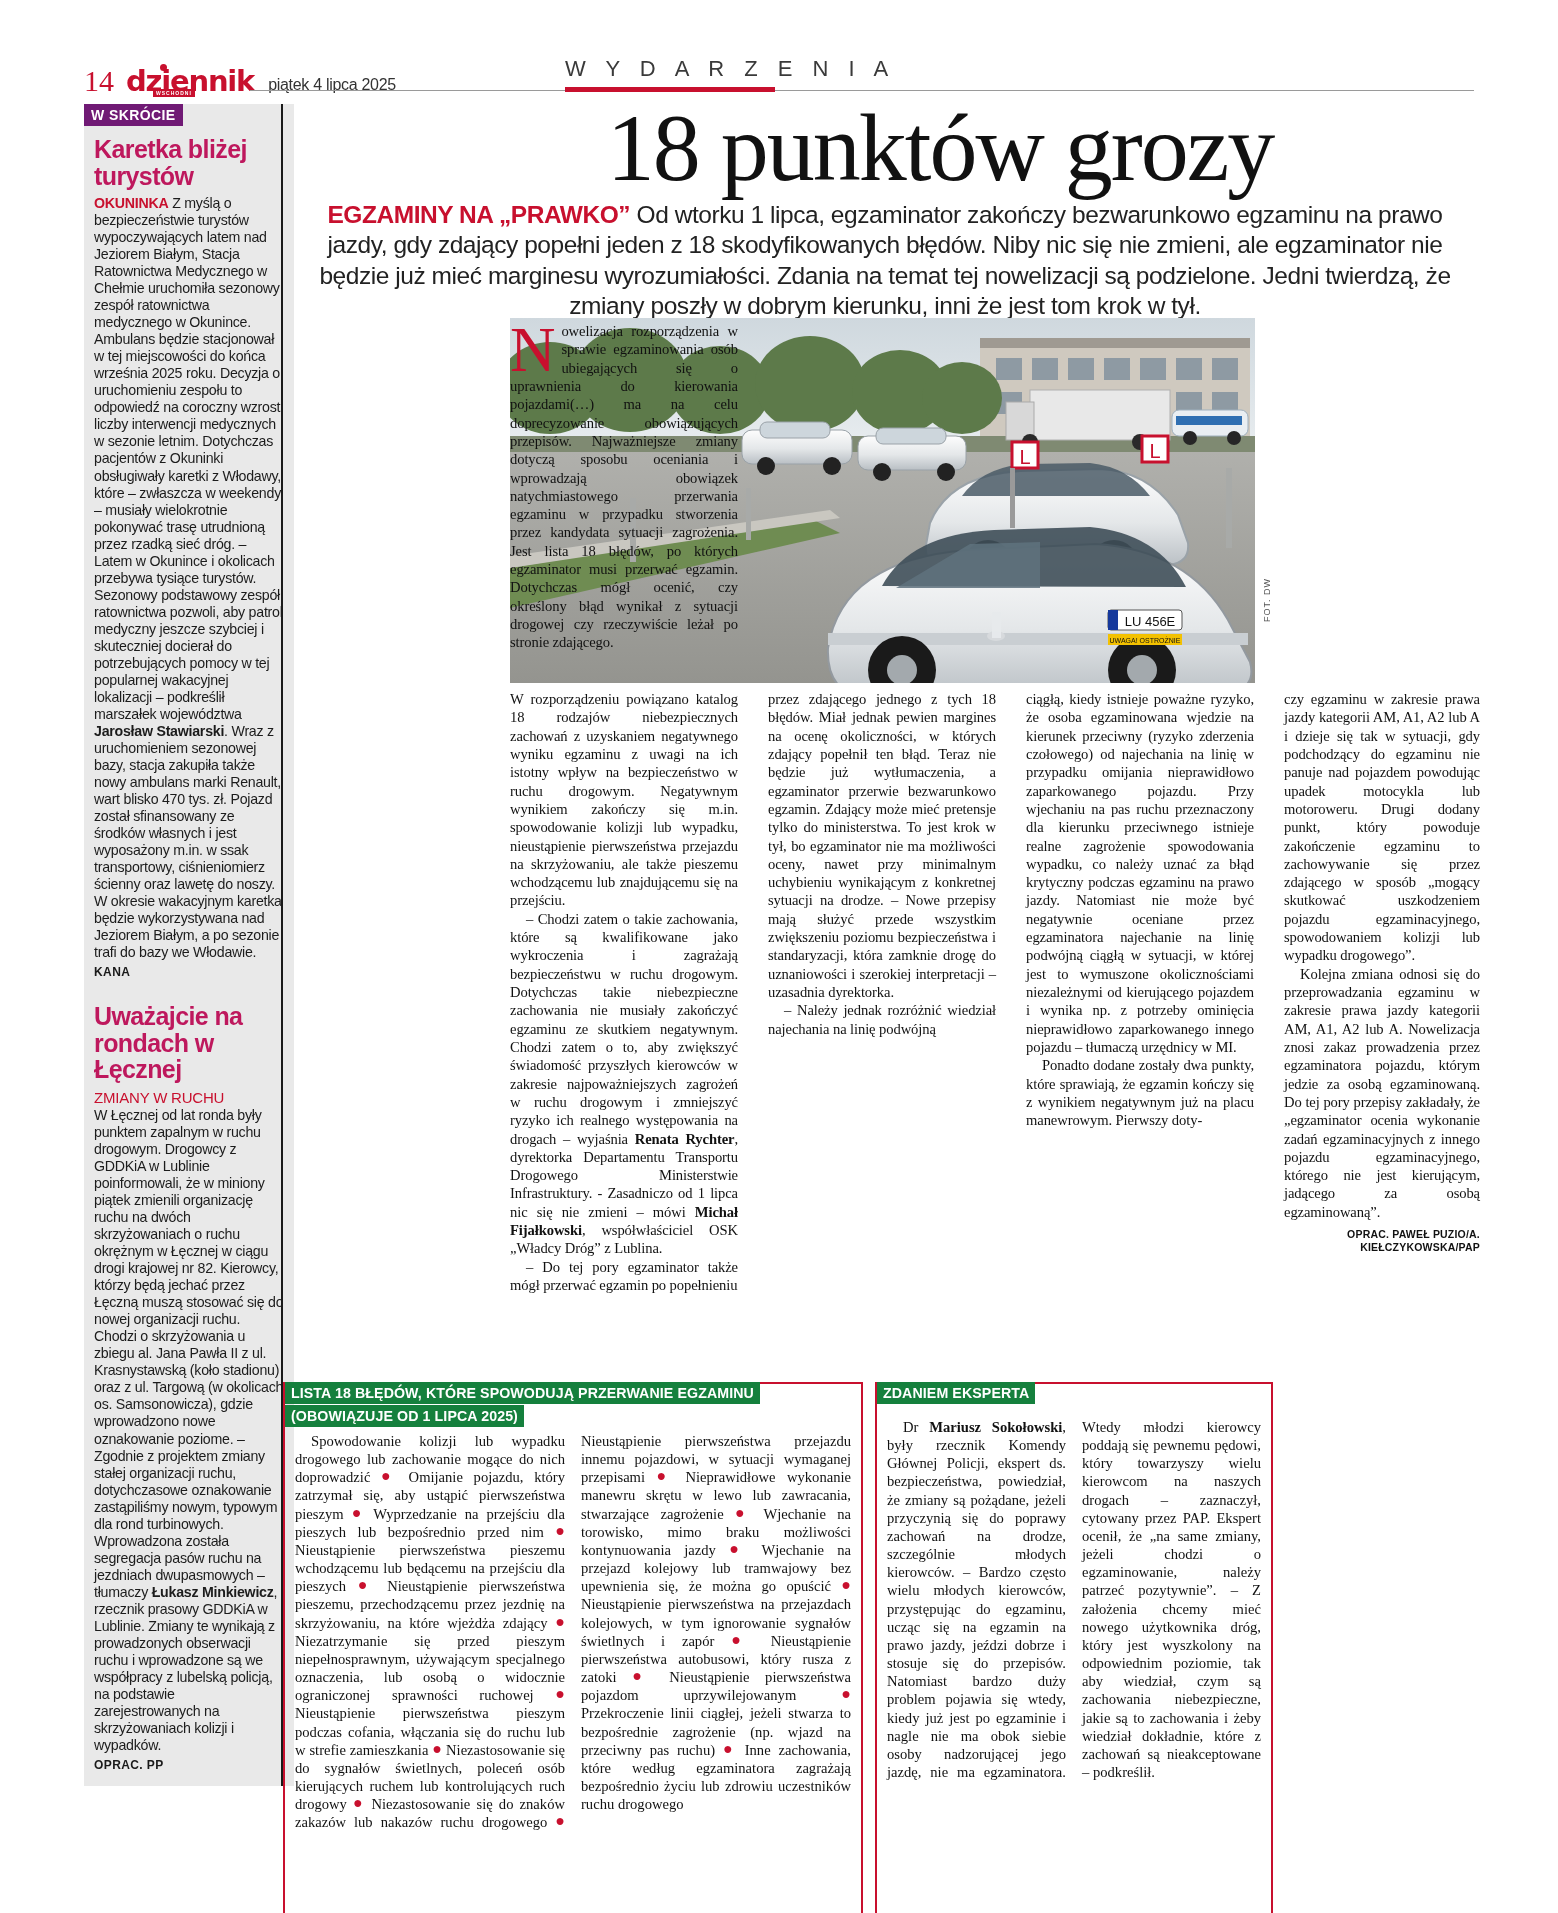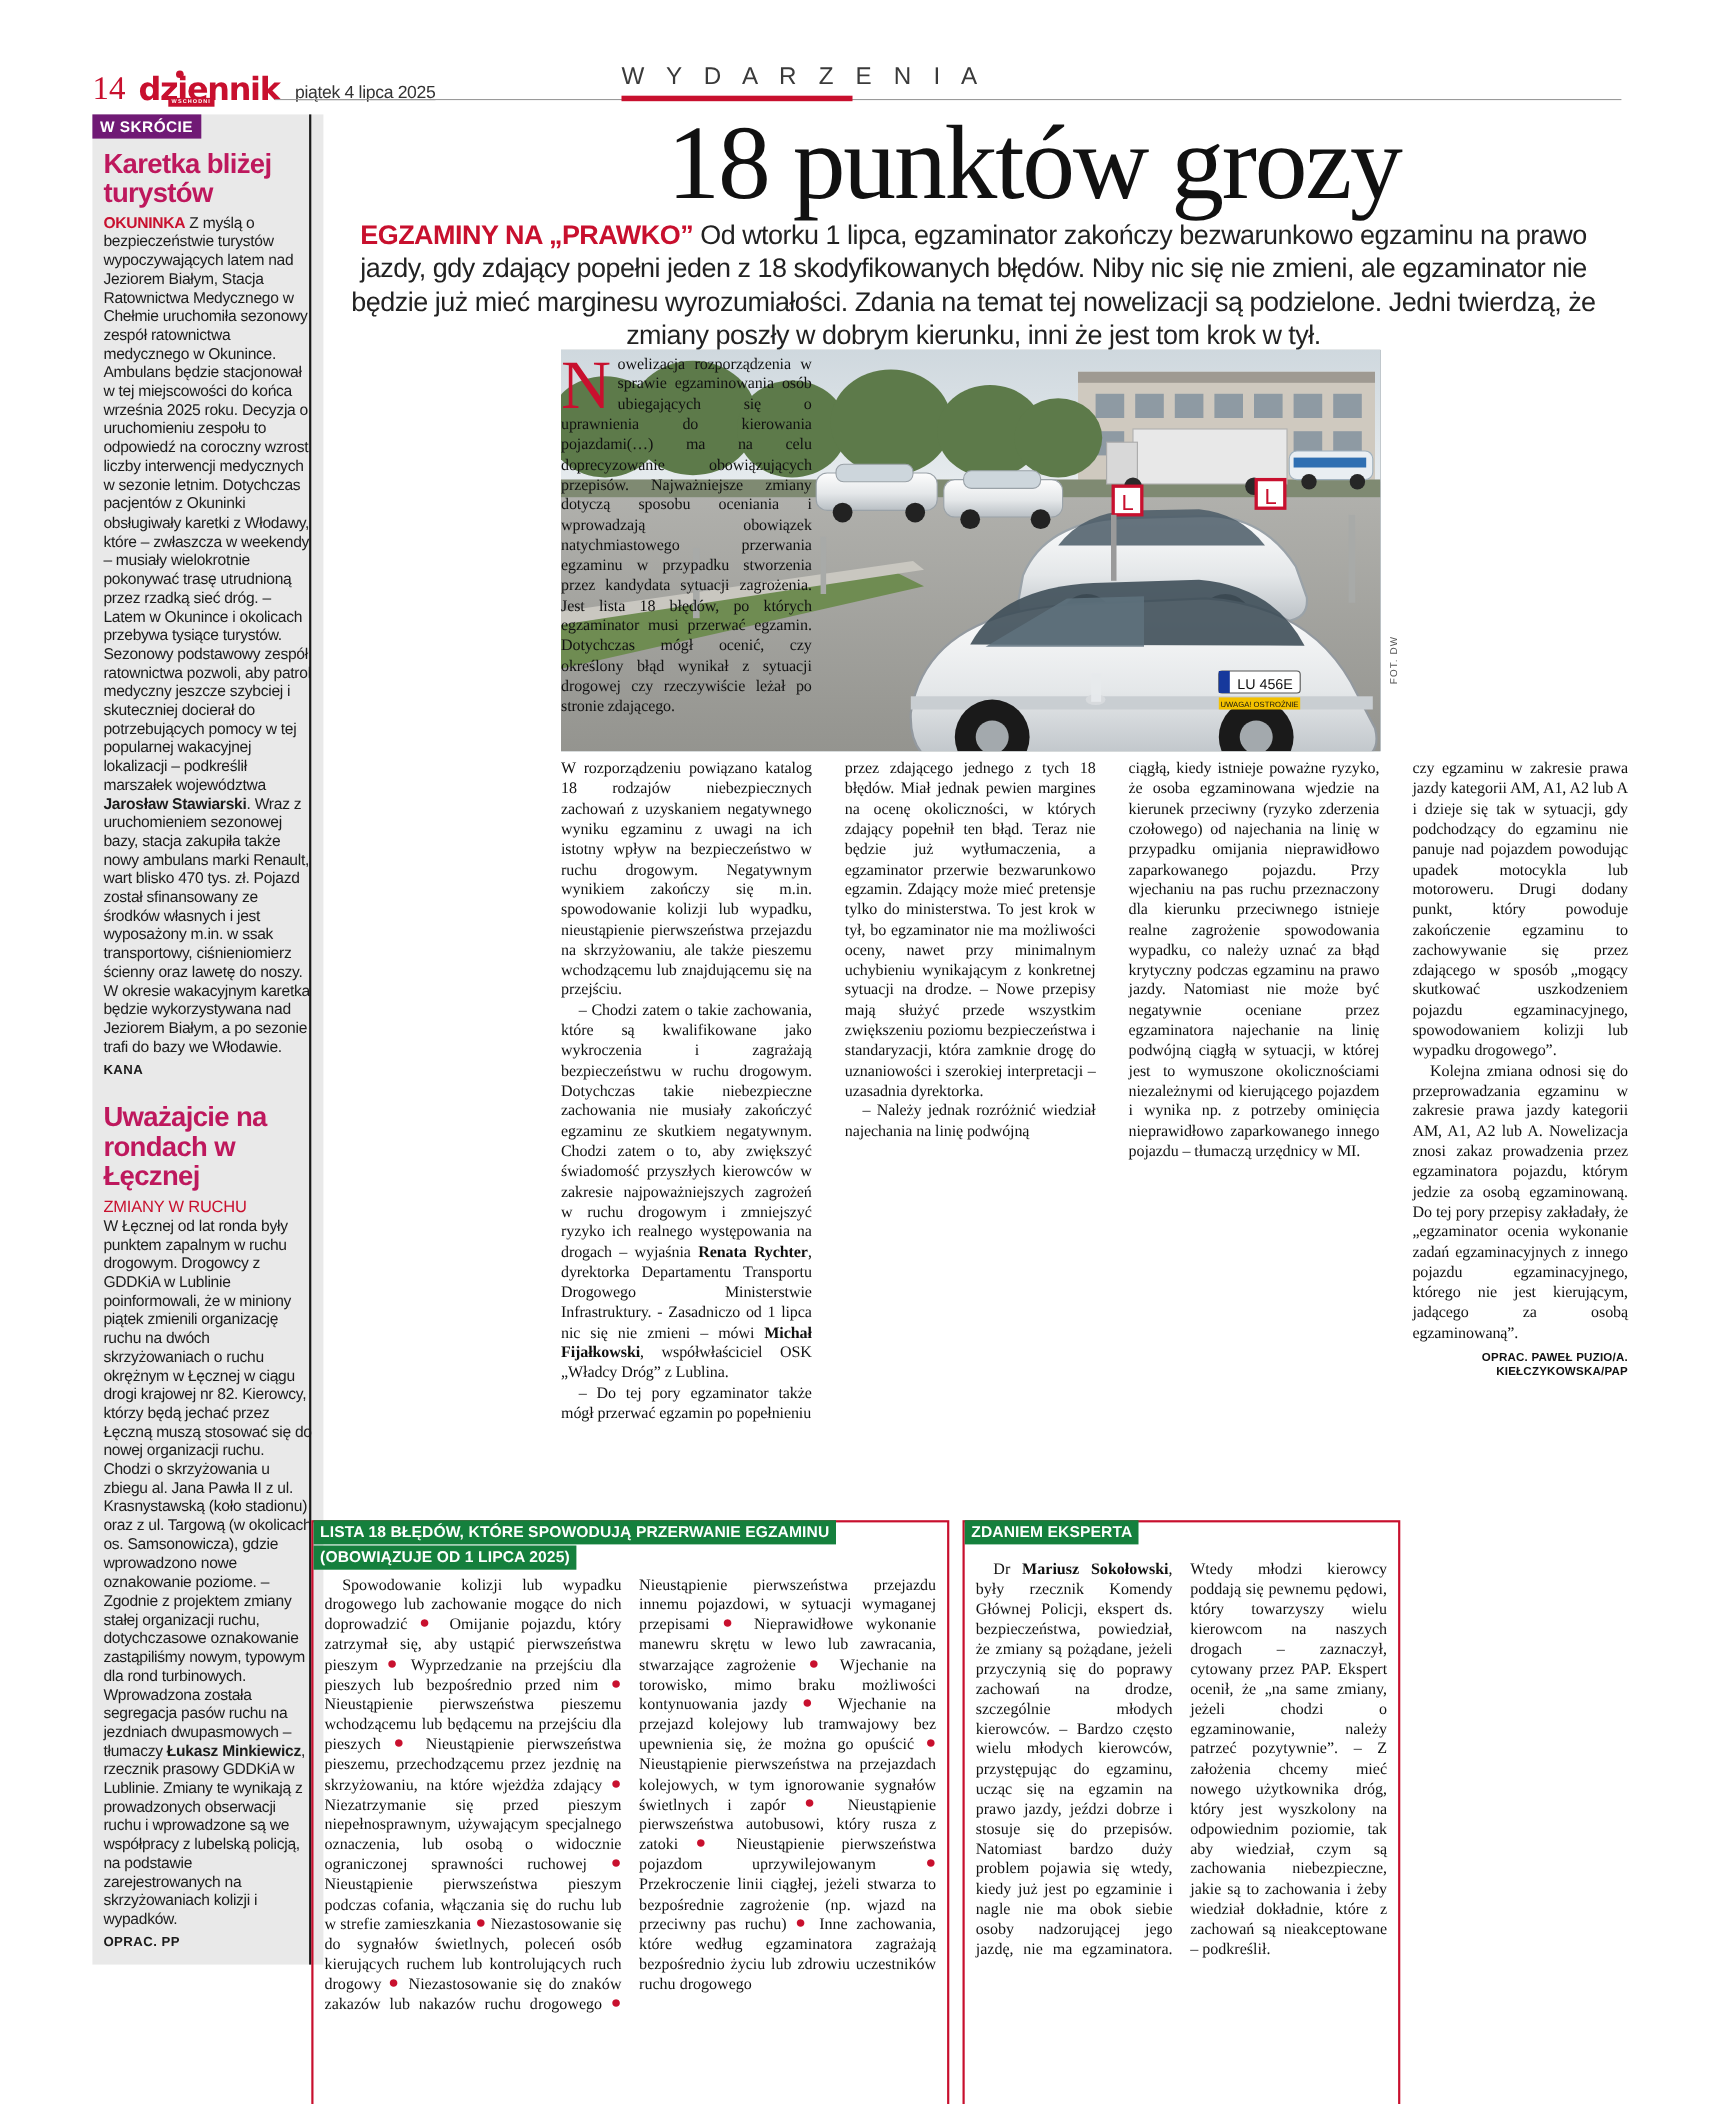--- a/index.html
+++ b/index.html
@@ -13,21 +13,21 @@
   }
   .page{position:absolute;inset:0;}
 
   
   .masthead{position:absolute;left:84px;top:56px;width:1390px;height:40px;display:flex;align-items:flex-end;}
   .folio{font-family:"Liberation Serif",serif;font-size:30px;color:#c8102e;line-height:1;margin-right:12px;font-weight:400;}
   .logo{position:relative;margin-right:14px;}
   .logo-main{font-family:"DejaVu Sans",sans-serif;font-weight:bold;font-size:29px;color:#c8102e;letter-spacing:-1.2px;line-height:1;}
   .logo-dot{position:absolute;left:34px;top:-3px;width:7px;height:7px;border-radius:50%;background:#c8102e;}
   .logo-sub{position:absolute;left:27px;bottom:-1px;background:#c8102e;color:#fff;font-size:5px;letter-spacing:1px;padding:1px 3px;font-weight:bold;}
-  .issue-date{font-family:"Liberation Sans",sans-serif;font-size:16px;color:#333;padding-bottom:2px;letter-spacing:-0.3px;text-decoration:underline;}
+  .issue-date{font-family:"Liberation Sans",sans-serif;font-size:16px;color:#333;padding-bottom:2px;letter-spacing:-0.3px;}
   .section-title{position:absolute;left:565px;top:56px;font-size:22px;letter-spacing:7px;color:#3a3a3a;font-weight:400;}
   .masthead-rule{position:absolute;left:250px;top:90px;width:1224px;height:1px;background:#9a9a9a;}
   .section-underline{position:absolute;left:565px;top:87px;width:210px;height:5px;background:#c8102e;}
 
   
   .sidebar{position:absolute;left:84px;top:104px;width:190px;background:#e9e9e9;padding:0 10px 14px 10px;box-sizing:content-box;}
   .kicker{display:inline-block;background:#701a75;color:#fff;font-weight:bold;font-size:14px;letter-spacing:0.4px;padding:3px 7px 3px 7px;margin:0 0 8px -10px;}
   .side-head{font-size:25px;font-weight:bold;line-height:1.06;letter-spacing:-0.6px;margin:2px 0 6px 0;color:#be185d;}
   .side-sub{color:#c8102e;font-weight:normal;font-size:15px;letter-spacing:-0.2px;margin-bottom:1px;}
   .side-body{font-size:14.2px;line-height:1.2;text-align:left;color:#1c1c1c;letter-spacing:-0.25px;}
@@ -254,20 +254,21 @@
     <p>– Do tej pory egzaminator także mógł przerwać egzamin po popełnieniu</p>
   </div>
 
   <div class="col" id="col3">
     <p class="first">przez zdającego jednego z tych 18 błędów. Miał jednak pewien margines na ocenę okoliczności, w których zdający popełnił ten błąd. Teraz nie będzie już wytłumaczenia, a egzaminator przerwie bezwarunkowo egzamin. Zdający może mieć pretensje tylko do ministerstwa. To jest krok w tył, bo egzaminator nie ma możliwości oceny, nawet przy minimalnym uchybieniu wynikającym z konkretnej sytuacji na drodze. – Nowe przepisy mają służyć przede wszystkim zwiększeniu poziomu bezpieczeństwa i standaryzacji, która zamknie drogę do uznaniowości i szerokiej interpretacji – uzasadnia dyrektorka.</p>
     <p>– Należy jednak rozróżnić wiedział najechania na linię podwójną</p>
   </div>
 
   <div class="col" id="col4">
     <p class="first">ciągłą, kiedy istnieje poważne ryzyko, że osoba egzaminowana wjedzie na kierunek przeciwny (ryzyko zderzenia czołowego) od najechania na linię w przypadku omijania nieprawidłowo zaparkowanego pojazdu. Przy wjechaniu na pas ruchu przeznaczony dla kierunku przeciwnego istnieje realne zagrożenie spowodowania wypadku, co należy uznać za błąd krytyczny podczas egzaminu na prawo jazdy. Natomiast nie może być negatywnie oceniane przez egzaminatora najechanie na linię podwójną ciągłą w sytuacji, w której jest to wymuszone okolicznościami niezależnymi od kierującego pojazdem i wynika np. z potrzeby ominięcia nieprawidłowo zaparkowanego innego pojazdu – tłumaczą urzędnicy w MI.</p>
+    <p>Ponadto dodane zostały dwa punkty, które sprawiają, że egzamin kończy się z wynikiem negatywnym już na placu manewrowym. Pierwszy doty-</p>
   </div>
 
   <div class="col" id="col5" style="left:1284px;top:690px;width:196px;">
     <p class="first">czy egzaminu w zakresie prawa jazdy kategorii AM, A1, A2 lub A i dzieje się tak w sytuacji, gdy podchodzący do egzaminu nie panuje nad pojazdem powodując upadek motocykla lub motoroweru. Drugi dodany punkt, który powoduje zakończenie egzaminu to zachowywanie się przez zdającego w sposób „mogący skutkować uszkodzeniem pojazdu egzaminacyjnego, spowodowaniem kolizji lub wypadku drogowego”.</p>
     <p>Kolejna zmiana odnosi się do przeprowadzania egzaminu w zakresie prawa jazdy kategorii AM, A1, A2 lub A. Nowelizacja znosi zakaz prowadzenia przez egzaminatora pojazdu, którym jedzie za osobą egzaminowaną. Do tej pory przepisy zakładały, że „egzaminator ocenia wykonanie zadań egzaminacyjnych z innego pojazdu egzaminacyjnego, którego nie jest kierującym, jadącego za osobą egzaminowaną”.</p>
     <div class="byline">OPRAC. PAWEŁ PUZIO/A. KIEŁCZYKOWSKA/PAP</div>
   </div>
 
   <div class="box" id="box-errors">
     <div class="box-title-wrap">

